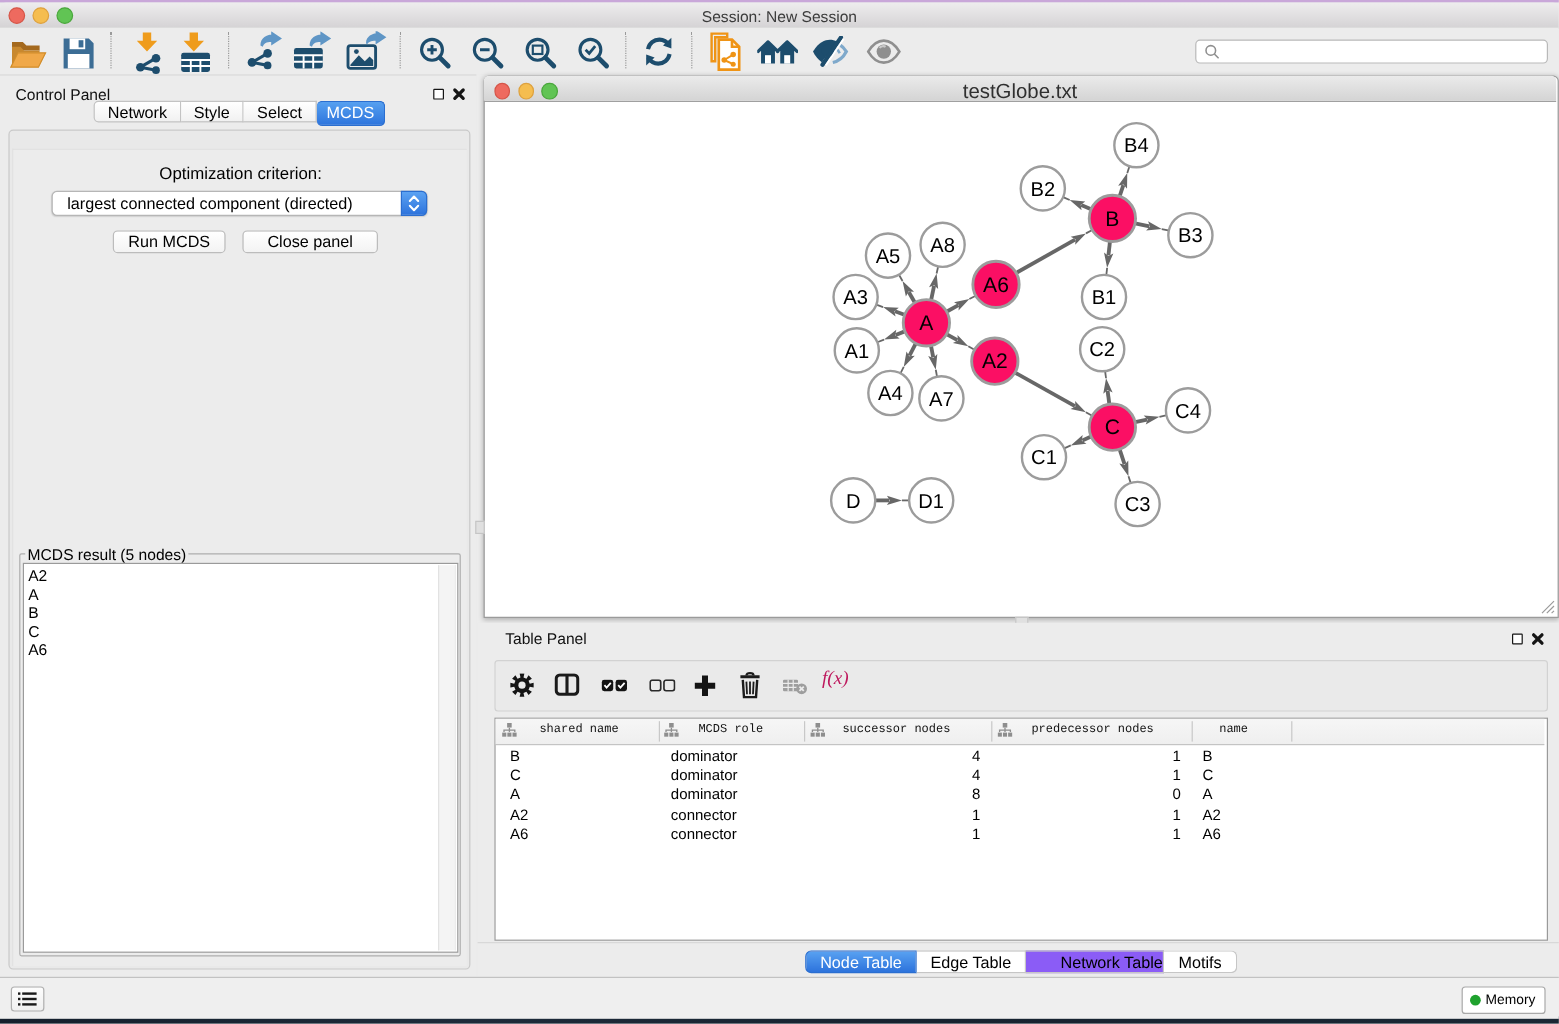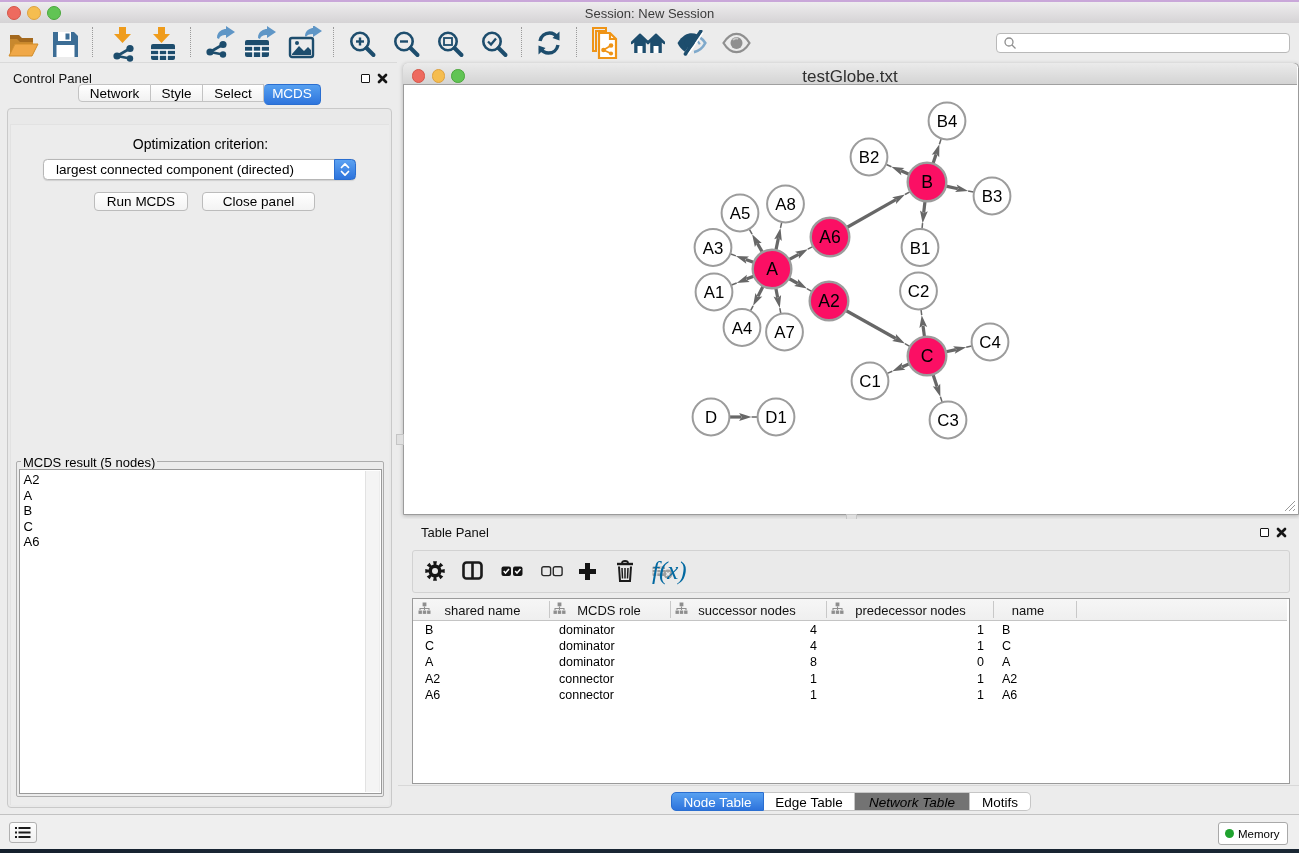--- a/index.html
+++ b/index.html
@@ -2,21 +2,21 @@
 <html><head>
 <meta charset="utf-8">
 <style>
 html,body{margin:0;padding:0;}
 body{width:1299px;height:853px;position:relative;overflow:hidden;
  font-family:"Liberation Sans",sans-serif;background:#ececec;}
 .abs{position:absolute;}
 .tl{border-radius:50%;width:12.5px;height:12.5px;position:absolute;top:5px;}
 svg{display:block;}
 .sep{position:absolute;top:27px;height:30px;border-left:1px dotted #9a9a9a;width:0;}
-.hdrtxt{font-size:13px;color:#111;text-align:center;}
+.hdrtxt{font-size:10px;color:#111;text-align:center;font-family:Liberation Mono, monospace;}
 .rowtxt{font-size:12.5px;color:#000;line-height:16.2px;}
 </style>
 </head>
 <body>
 
 <div class="abs" style="left:0;top:0;width:1299px;height:1.5px;background:#c9a7d9;"></div>
 <div class="abs" style="left:0;top:847px;width:1299px;height:6px;background:linear-gradient(90deg,#141f2c,#1d2b3a 30%,#16222f 60%,#1a2734);"></div>
 
 <div class="abs" style="left:0;top:2px;width:1299px;height:20.5px;background:linear-gradient(#eeedee,#d5d3d5);border-bottom:1px solid #a8a8a8;border-radius:5px 5px 0 0;">
   <div class="tl" style="left:7px;top:4.2px;width:12px;height:12px;background:#ee6a5f;border:0.5px solid #d55548;"></div>
@@ -388,21 +388,21 @@
  <g stroke="#ececec" stroke-width="1">
       <line x1="0.5" y1="4.5" x2="13" y2="4.5"></line>
       <line x1="0.5" y1="7.8" x2="13" y2="7.8"></line>
       <line x1="4.8" y1="1.5" x2="4.8" y2="11"></line>
       <line x1="9" y1="1.5" x2="9" y2="11"></line>
     </g>
  <circle cx="16" cy="9" r="4.5" fill="#9e9e9e"></circle>
  <path d="M14.2 7.2 L17.8 10.8 M17.8 7.2 L14.2 10.8" stroke="#ececec" stroke-width="1.5"></path>
 </svg>
 
-<div class="abs" style="left:652px;top:557px;font-family:'Liberation Serif',serif;font-style:italic;font-size:25px;color:#0369a1;">f(x)</div>
+<div class="abs" style="left:685px;top:557px;font-family:'Liberation Serif',serif;font-style:italic;font-size:16px;color:#be185d;">f(x)</div>
 
 <div class="abs" style="left:412px;top:598px;width:876px;height:184px;background:#fff;border:1px solid #9a9a9a;"></div>
 
 <div class="abs" style="left:413px;top:599px;width:874px;height:21px;background:linear-gradient(#f6f6f6,#efefef);border-bottom:1px solid #c4c4c4;"></div>
 
 <div class="abs" style="left:549px;top:601px;width:1px;height:17px;background:#c8c8c8;"></div>
 <div class="abs" style="left:670px;top:601px;width:1px;height:17px;background:#c8c8c8;"></div>
 <div class="abs" style="left:826px;top:601px;width:1px;height:17px;background:#c8c8c8;"></div>
 <div class="abs" style="left:993px;top:601px;width:1px;height:17px;background:#c8c8c8;"></div>
 <div class="abs" style="left:1076px;top:601px;width:1px;height:17px;background:#c8c8c8;"></div>
@@ -446,21 +446,21 @@
 <div class="abs rowtxt" style="left:559px;top:622px;">dominator<br>dominator<br>dominator<br>connector<br>connector</div>
 <div class="abs rowtxt" style="left:667px;top:622px;width:150px;text-align:right;">4<br>4<br>8<br>1<br>1</div>
 <div class="abs rowtxt" style="left:834px;top:622px;width:150px;text-align:right;">1<br>1<br>0<br>1<br>1</div>
 <div class="abs rowtxt" style="left:1002px;top:622px;">B<br>C<br>A<br>A2<br>A6</div>
 
 <div class="abs" style="left:398px;top:785px;width:901px;height:1px;background:#d8d8d8;"></div>
 
 <div class="abs" style="left:671px;top:791.5px;height:19.5px;display:flex;font-size:13.5px;">
  <div style="width:91px;background:linear-gradient(#58a1f1,#2d73dc);border:1px solid #2a6ed0;border-radius:5px 0 0 5px;text-align:center;line-height:19px;color:#fff;">Node Table</div>
  <div style="width:90px;background:#fff;border:1px solid #c6c6c6;border-left:none;text-align:center;line-height:19px;color:#000;">Edge Table</div>
- <div style="width:114px;background:#737373;border:1px solid #c6c6c6;border-left:none;text-align:center;line-height:19px;color:#000;font-style:italic;">Network Table</div>
+ <div style="width:114px;background:#8b5cf6;border:1px solid #c6c6c6;border-left:none;text-align:right;line-height:19px;color:#000;">Network Table</div>
  <div style="width:60px;background:#fff;border:1px solid #c6c6c6;border-left:none;border-radius:0 5px 5px 0;text-align:center;line-height:19px;color:#000;">Motifs</div>
 </div>
 
 <div class="abs" style="left:0;top:813.5px;width:1299px;height:34px;background:#efefef;border-top:1px solid #c2c2c2;"></div>
 <div class="abs" style="left:9px;top:822px;width:28px;height:21px;background:linear-gradient(#fdfdfd,#f0f0f0);border:1px solid #b0b0b0;border-radius:3px;box-sizing:border-box;">
  <svg width="16" height="13" viewBox="0 0 16 13" style="margin:3px 0 0 5px;">
       <g fill="#1b1b1b">
         <rect x="0" y="1" width="2" height="2"></rect>
         <rect x="3.5" y="1" width="12" height="2"></rect>
         <rect x="0" y="5.5" width="2" height="2"></rect>

